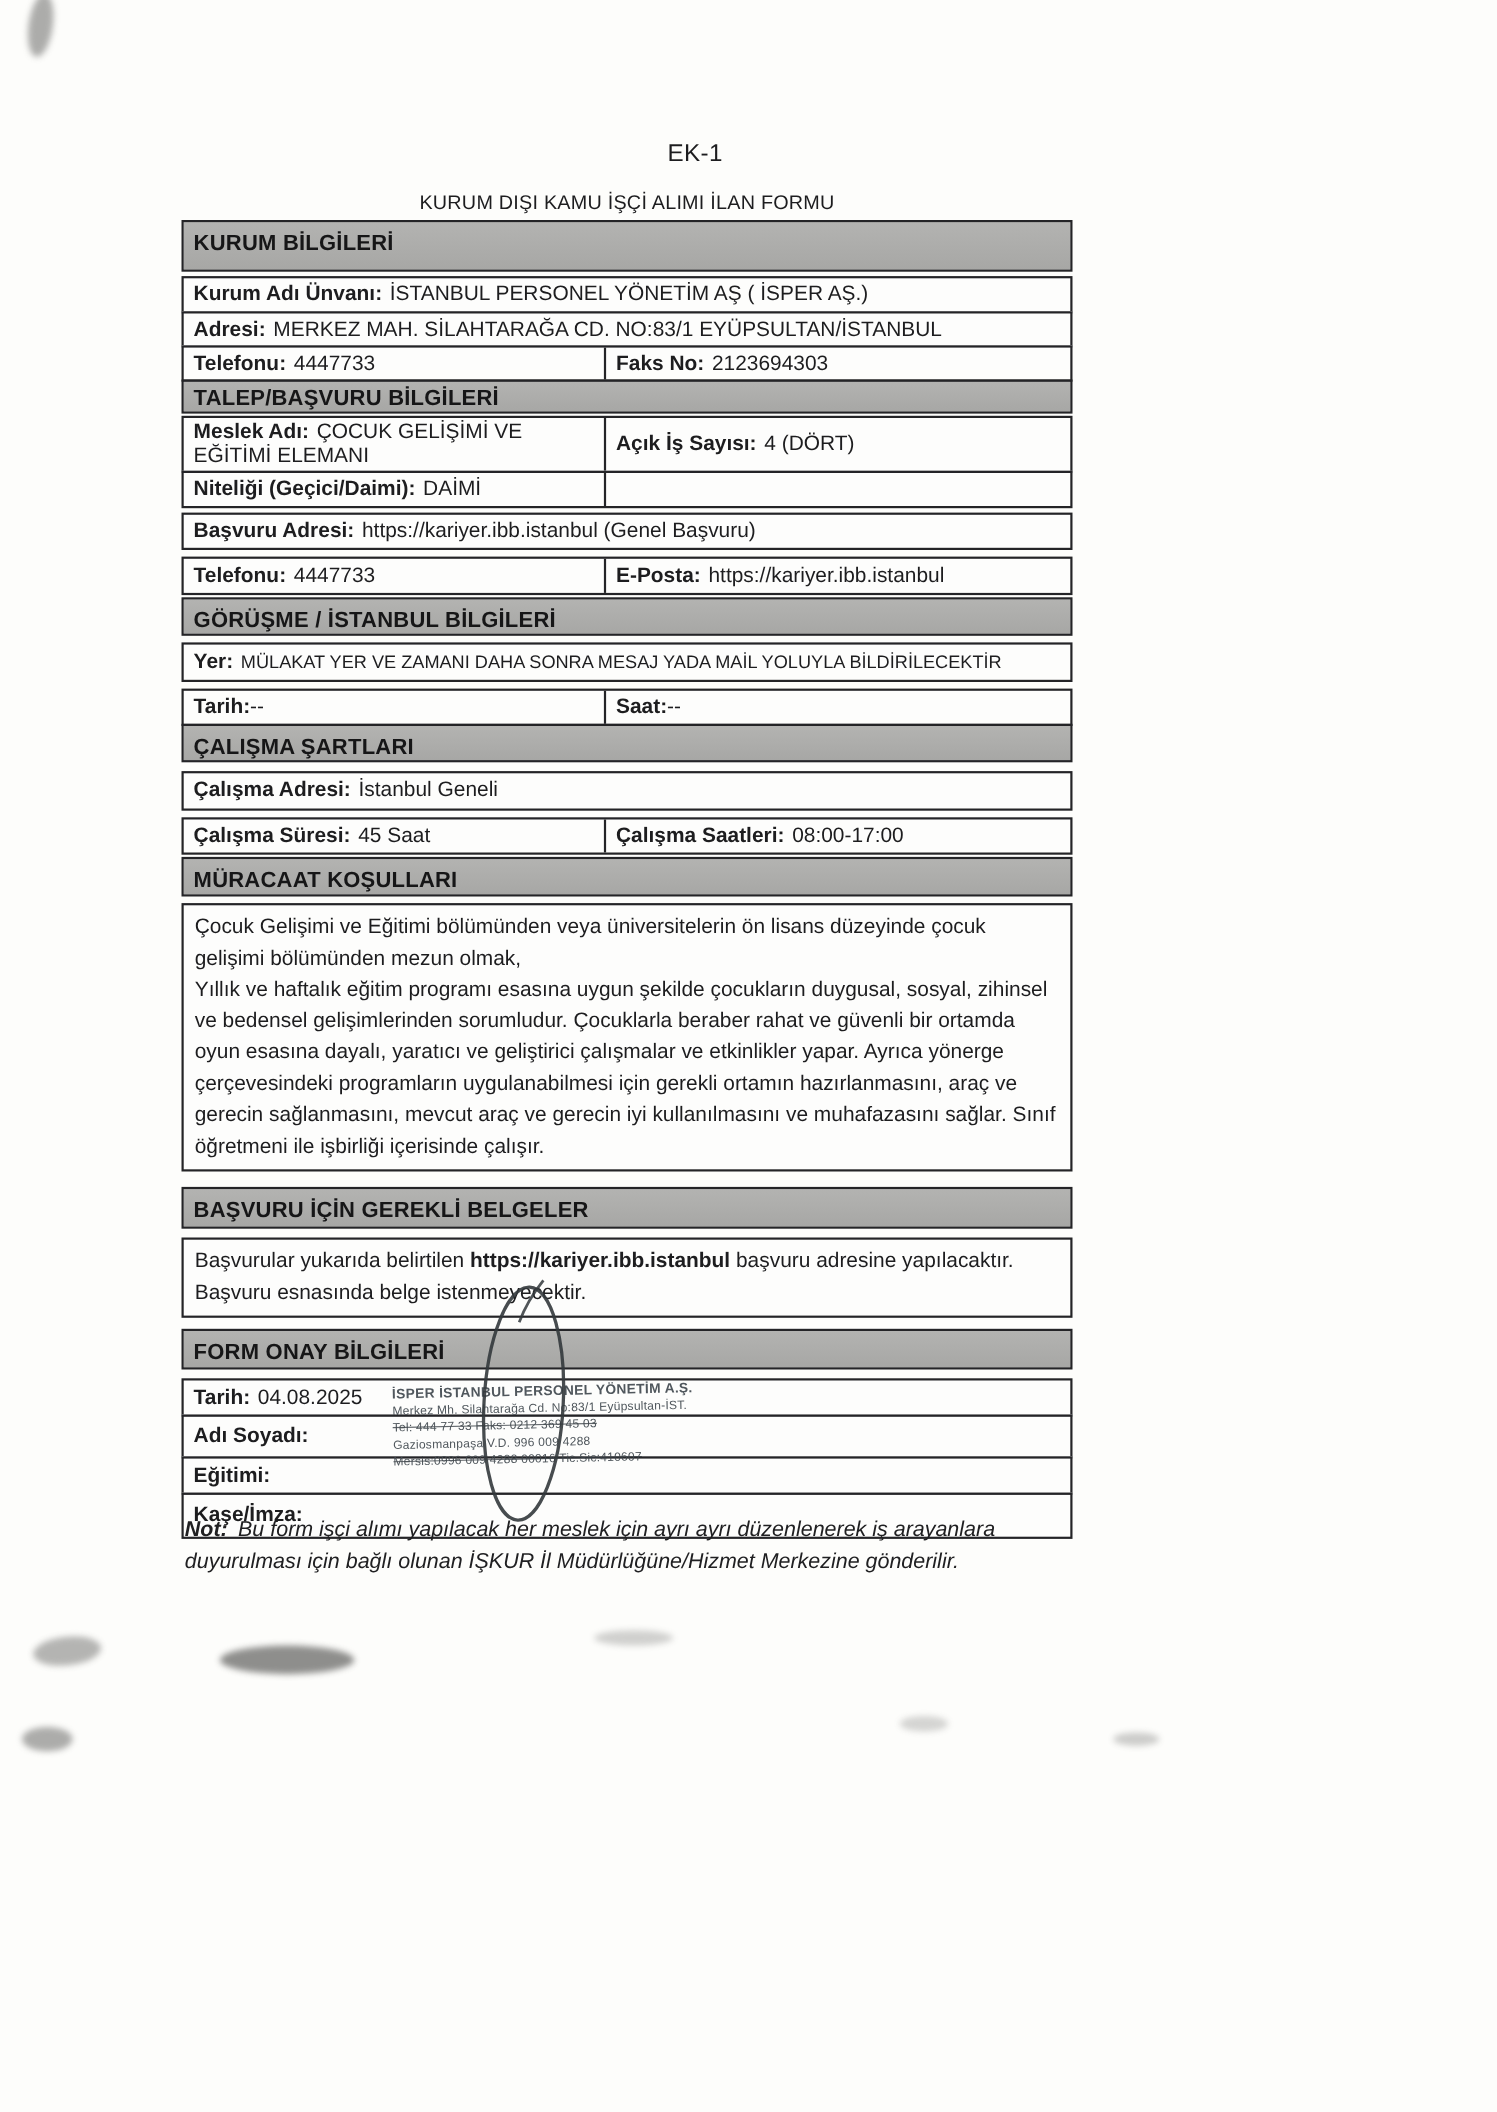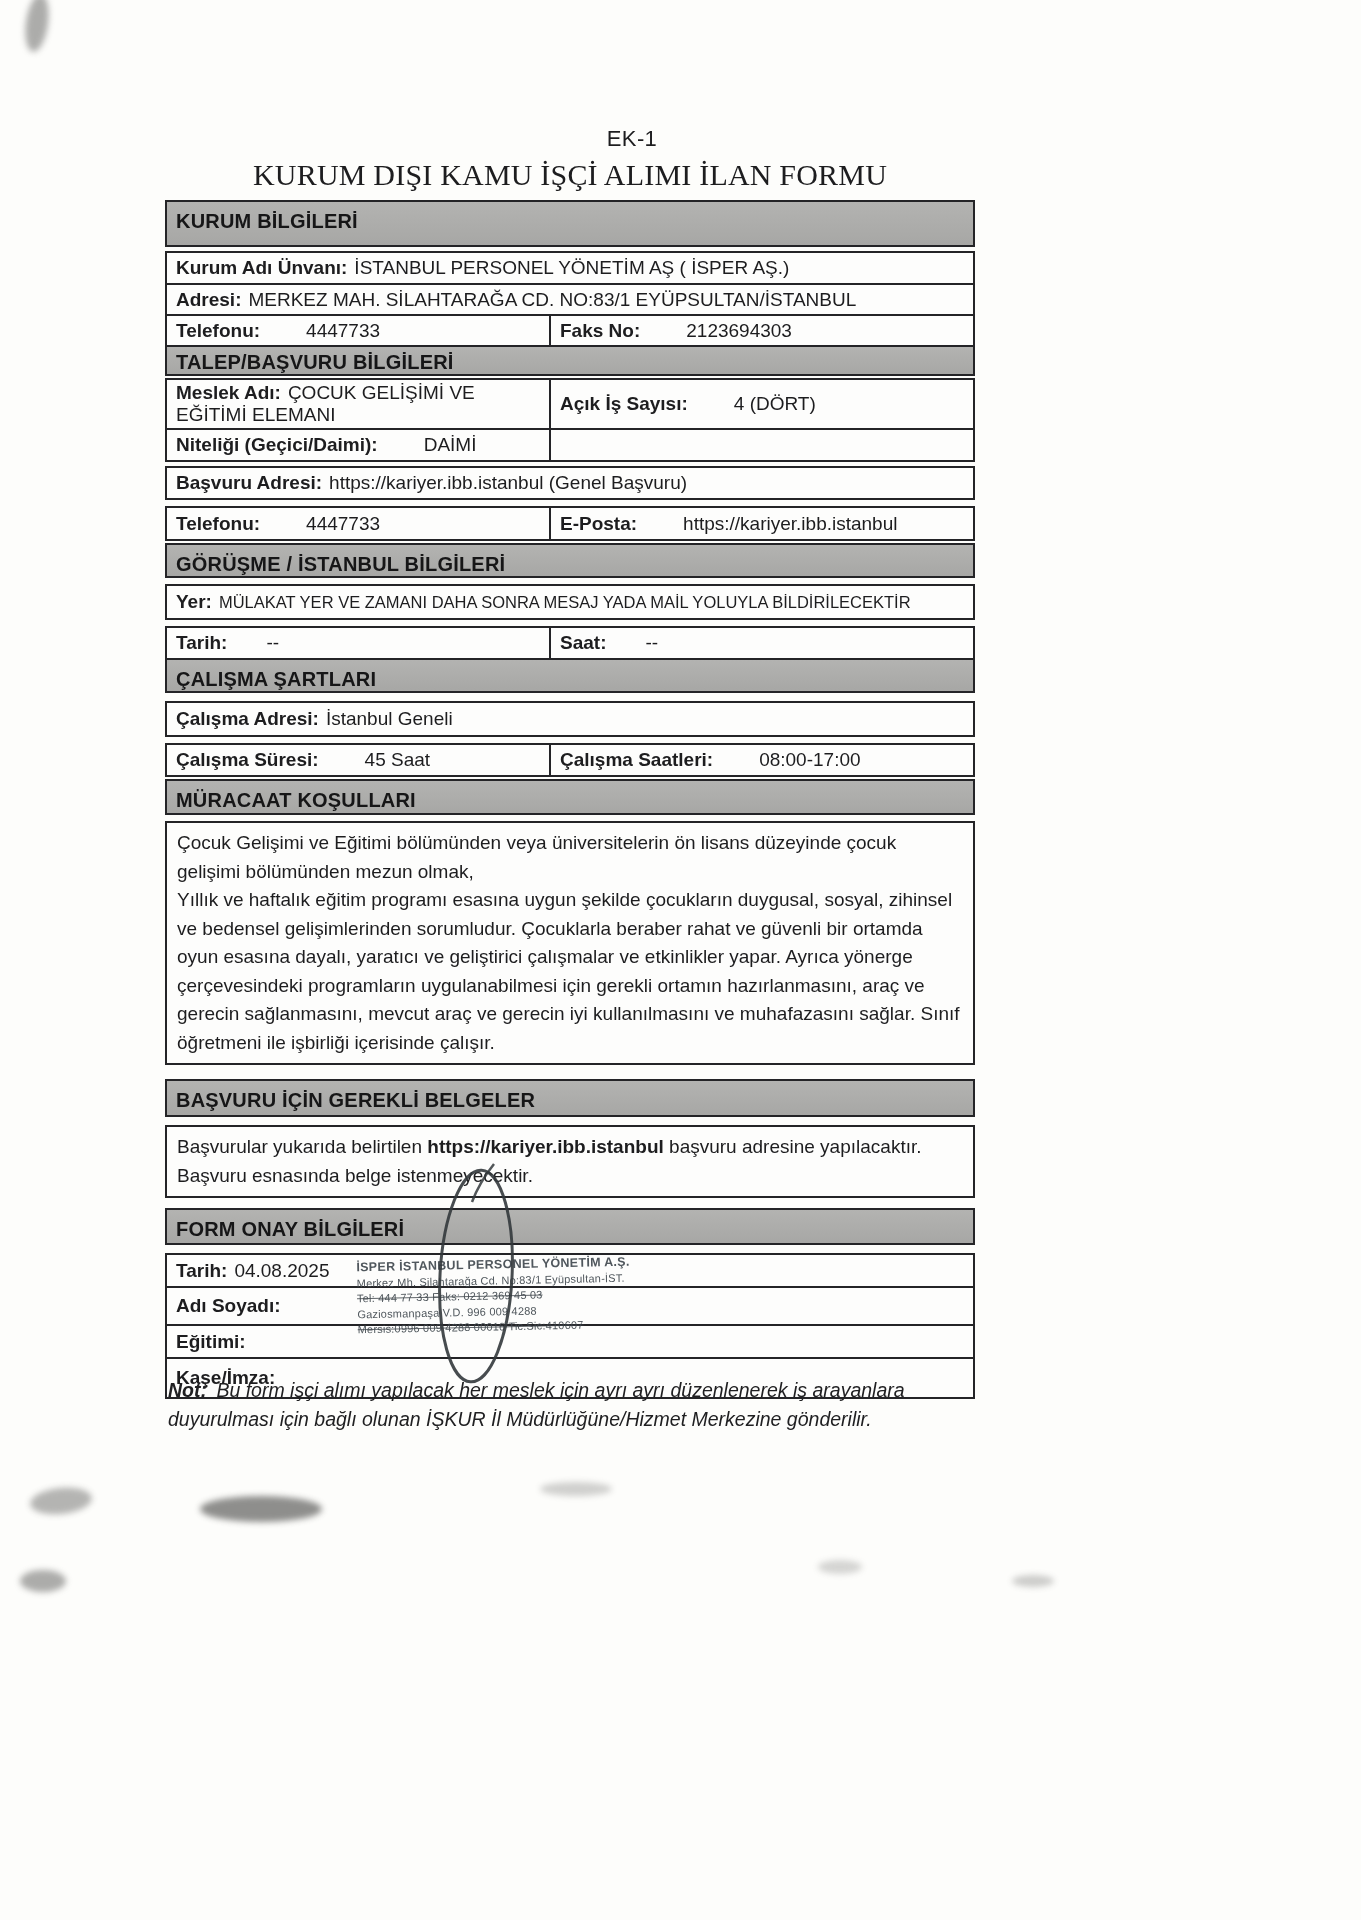--- a/index.html
+++ b/index.html
@@ -3,39 +3,39 @@
 <meta charset="utf-8">
 <style>
   html,body{margin:0;padding:0;background:#ffffff;}
   .page{
     position:relative;width:1361px;height:1920px;background:#fdfdfb;
     font-family:"Liberation Sans",sans-serif;color:#1d1d1f;overflow:hidden;
   }
   
   .titles{position:absolute;left:165px;top:126px;width:810px;text-align:center;}
   .ek{font-size:22px;position:relative;left:62px;letter-spacing:.4px;}
-  .form-title{font-size:30px;margin-top:6px;letter-spacing:.2px;font-family:Liberation Serif, serif;}
+  .form-title{font-size:18px;margin-top:22px;letter-spacing:.2px;}
 
   
   .doc-table{position:absolute;left:165px;top:200px;width:810px;}
   .row{
     border:2px solid #242427;background:#fdfdfc;display:flex;align-items:center;
     padding:0 9px;font-size:19px;box-sizing:border-box;position:relative;
   }
   .band{
     background:linear-gradient(0deg,#a7a7a5,#b3b3b1);
     font-weight:bold;font-size:20px;align-items:flex-start;
     padding-top:8px;letter-spacing:.2px;color:#161617;
   }
   .band.slim{padding-top:4px;}
   .lbl{font-weight:bold;margin-right:7px;white-space:pre;}
   .tight .lbl{margin-right:0;}
   .val{font-weight:normal;}
   .split{padding:0;}
-  .cell{padding:0 9px;display:flex;align-items:center;box-sizing:border-box;align-self:stretch;flex-wrap:wrap;gap:39px;}
+  .cell{padding:0 9px;display:flex;align-items:center;box-sizing:border-box;align-self:stretch;flex-wrap:wrap;}
   .cell.left{width:384px;border-right:2px solid #242427;}
   .cell.right{flex:1;}
   .para{display:block;padding:6px 10px;line-height:28.5px;}
   .para-pre{white-space:pre-line;}
   .yerval{font-size:16.5px;}
   
   .h47{min-height:47px}.h34{min-height:34px}.h33{min-height:33px}.h31{min-height:31px}
   .h52{min-height:52px}.h35{min-height:35px}.h36{min-height:36px}.h38{min-height:38px}
   .h37{min-height:37px}.h40{min-height:40px}.h42{min-height:42px}.h178{min-height:178px}
   .h64{min-height:64px}

